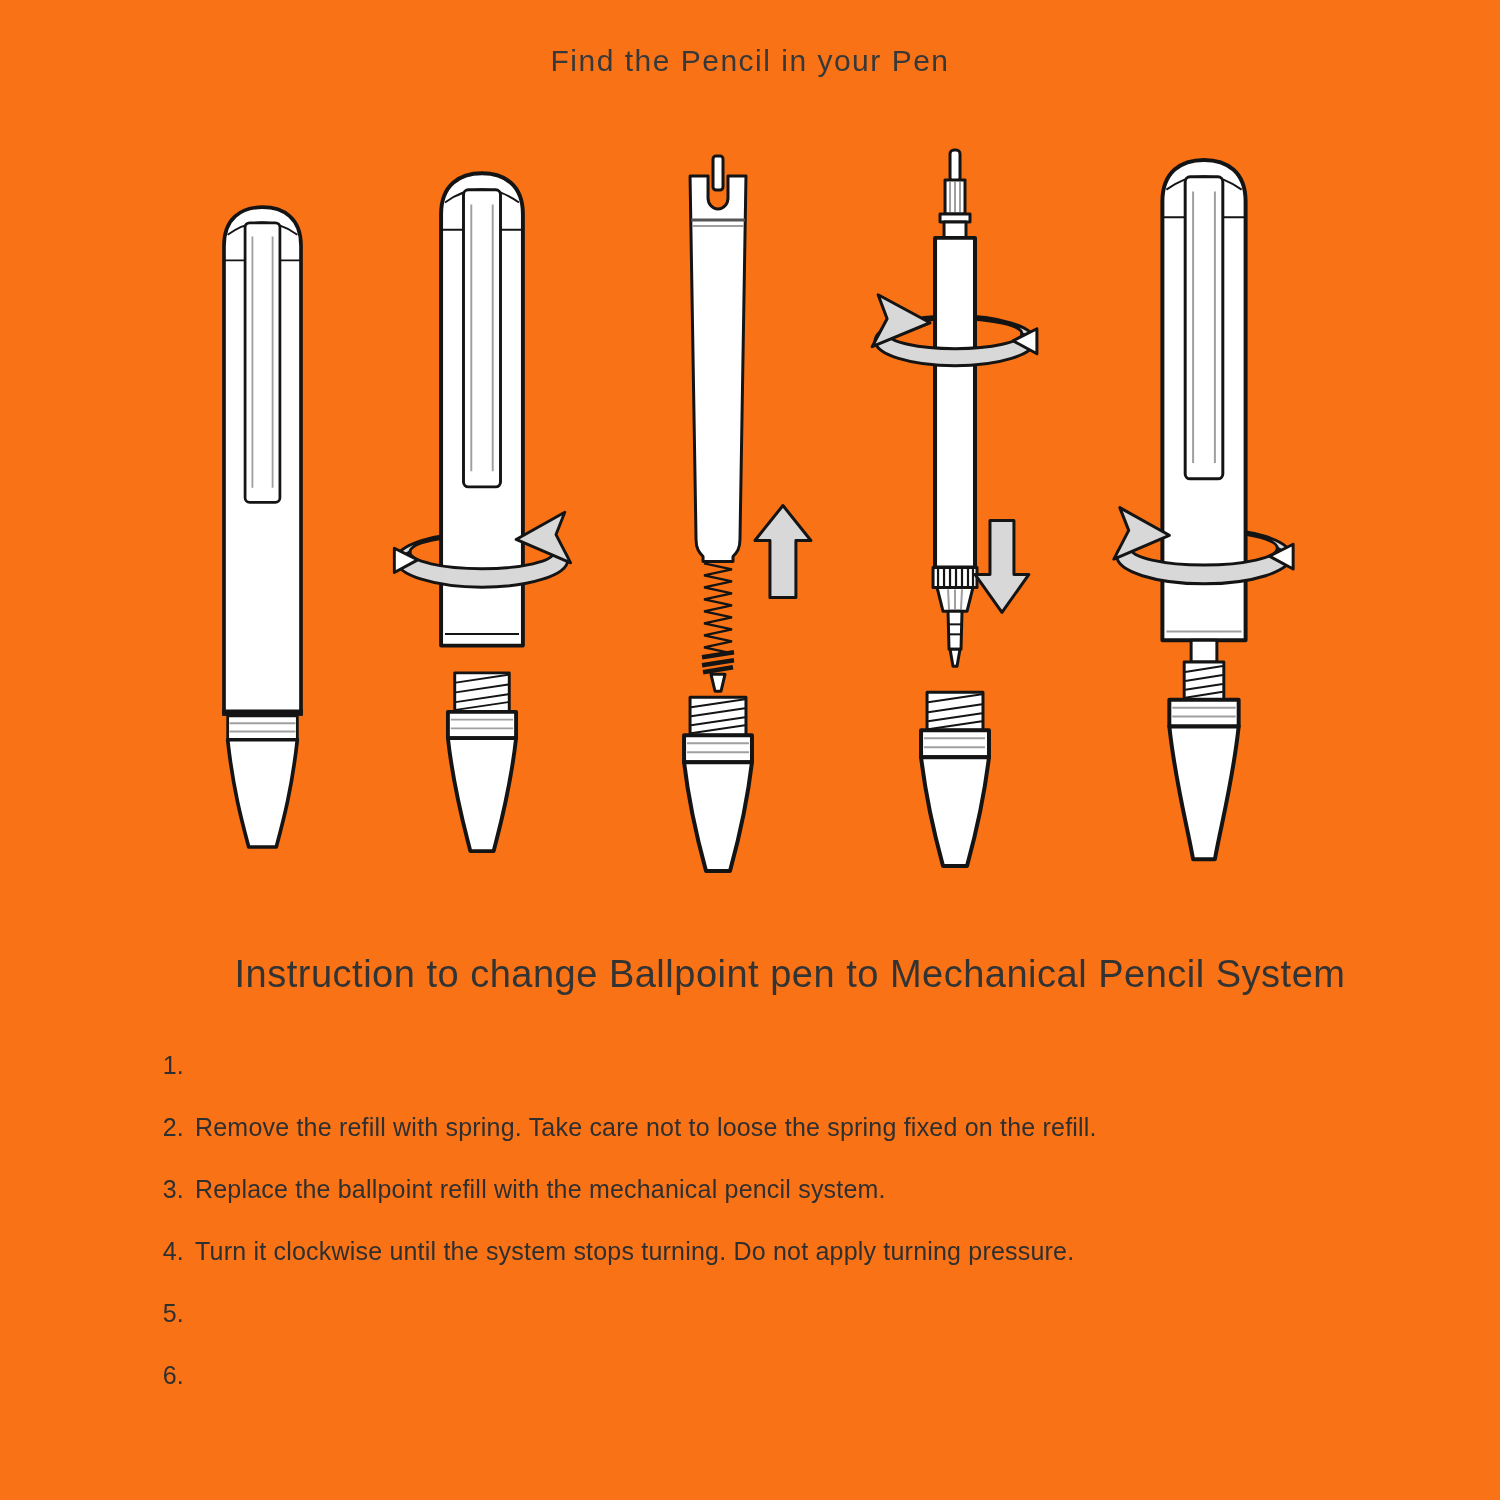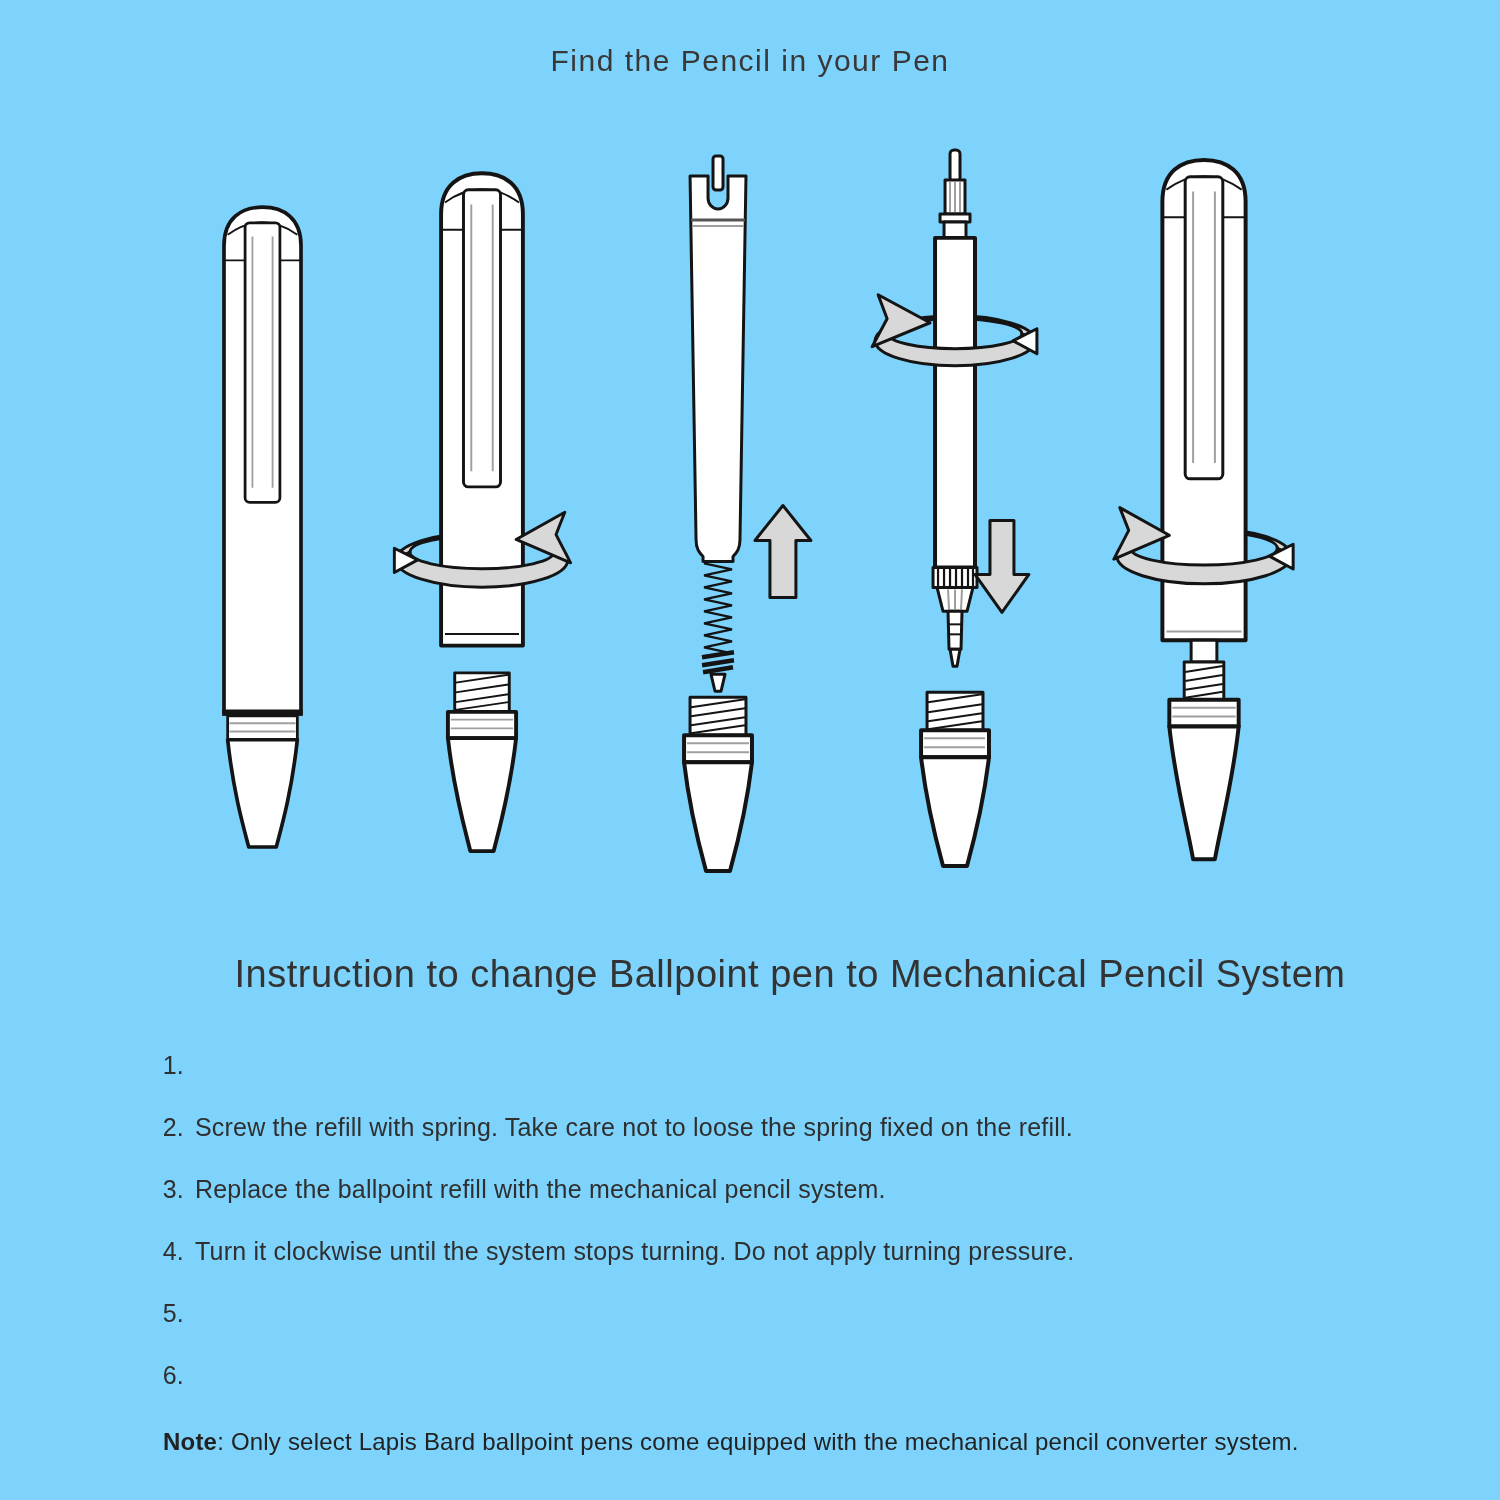--- a/index.html
+++ b/index.html
@@ -1,17 +1,17 @@
 <!DOCTYPE html>
 <html><head>
 <meta charset="utf-8">
 <style>
   html,body{margin:0;padding:0;background:#fff;}
   body{font-family:"Liberation Sans",sans-serif;}
-  .page{position:relative;width:1500px;height:1500px;background:#7dd3fc;overflow:hidden;color:#2f2f2f;}
+  .page{position:relative;width:1500px;height:1500px;background:#f97316;overflow:hidden;color:#2f2f2f;}
   .title{position:absolute;top:44px;left:0;width:100%;text-align:center;
          font-size:30px;font-weight:400;letter-spacing:1.5px;margin:0;color:#383838;}
   .subtitle{position:absolute;top:953px;left:0;width:100%;text-align:center;
          font-size:38px;font-weight:400;letter-spacing:.5px;margin:0;color:#333;padding-left:40px;}
   .figures{position:absolute;top:0;left:0;width:1500px;height:920px;}
   .fig{position:absolute;overflow:visible;}
   .steps{position:absolute;top:1050px;left:150px;margin:0;padding:0;list-style:none;
          font-size:25px;letter-spacing:.2px;color:#2f2f2f;}
   .steps li{display:flex;margin-bottom:32px;line-height:30px;white-space:nowrap;}
   .steps .num{width:34px;text-align:right;margin-right:11px;flex:none;}
@@ -140,33 +140,32 @@
   </div>
 
   <h2 class="subtitle">Instruction to change Ballpoint pen to Mechanical Pencil System</h2>
 
   <ol class="steps">
     <li>
       <span class="num">1.</span>
     </li>
     <li>
       <span class="num">2.</span>
-      <span class="txt">Screw the refill with spring. Take care not to loose the spring fixed on the refill.</span>
+      <span class="txt">Remove the refill with spring. Take care not to loose the spring fixed on the refill.</span>
     </li>
     <li>
       <span class="num">3.</span>
       <span class="txt">Replace the ballpoint refill with the mechanical pencil system.</span>
     </li>
     <li>
       <span class="num">4.</span>
       <span class="txt">Turn it clockwise until the system stops turning. Do not apply turning pressure.</span>
     </li>
     <li>
       <span class="num">5.</span>
     </li>
     <li>
       <span class="num">6.</span>
     </li>
   </ol>
 
-  <p class="note"><span class="nlabel">Note</span><span>: Only select Lapis Bard ballpoint pens come equipped with the mechanical pencil converter system.</span></p>
 
 </div>
 
 </body></html>

